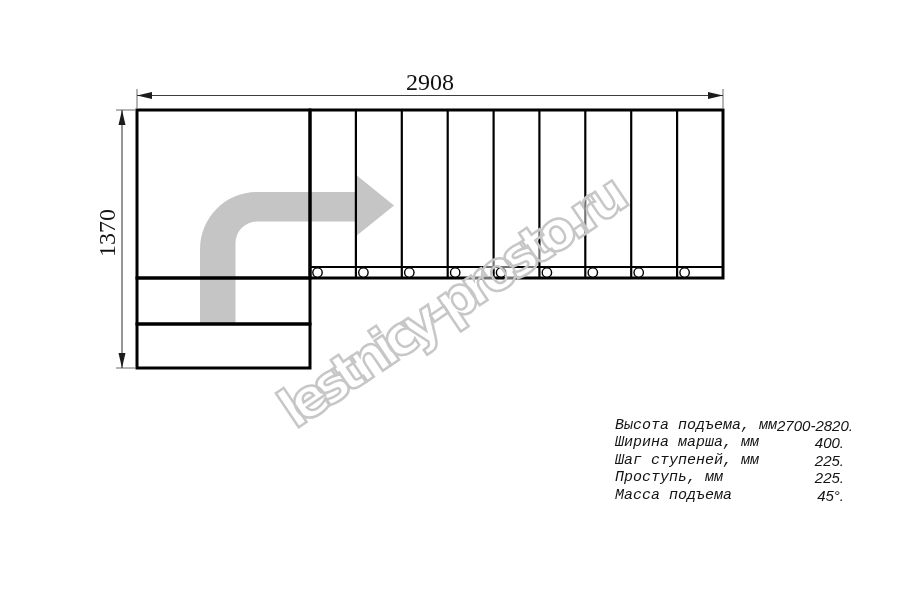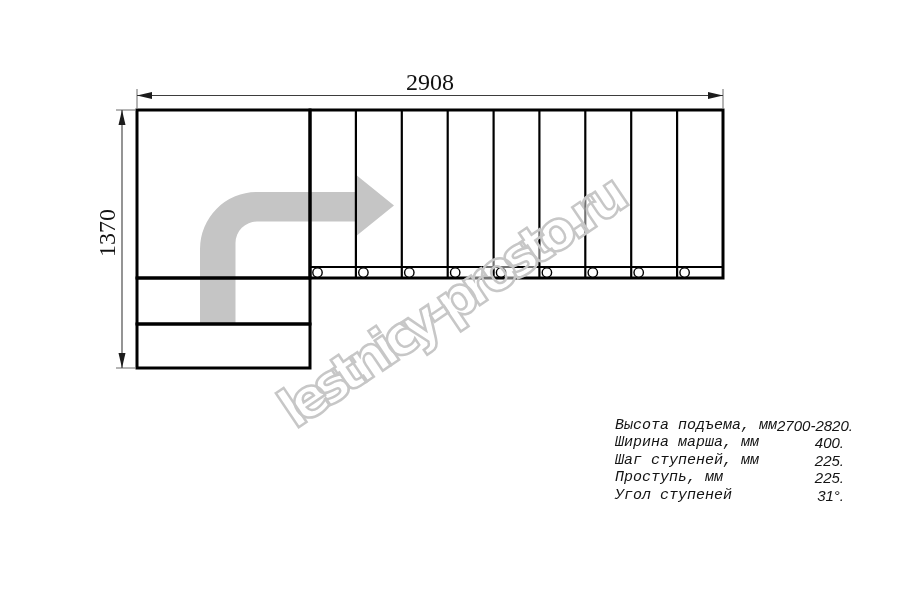--- a/index.html
+++ b/index.html
@@ -107,18 +107,18 @@
     </div>
     <div class="spec-row">
       <span class="spec-label">Шаг ступеней, мм</span>
       <span class="spec-value">225.</span>
     </div>
     <div class="spec-row">
       <span class="spec-label">Проступь, мм</span>
       <span class="spec-value">225.</span>
     </div>
     <div class="spec-row">
-      <span class="spec-label">Угол ступеней</span>
-      <span class="spec-value">31°.</span>
+      <span class="spec-label">Масса подъема</span>
+      <span class="spec-value">45°.</span>
     </div>
   </div>
 
 </div>
 
 </body></html>

